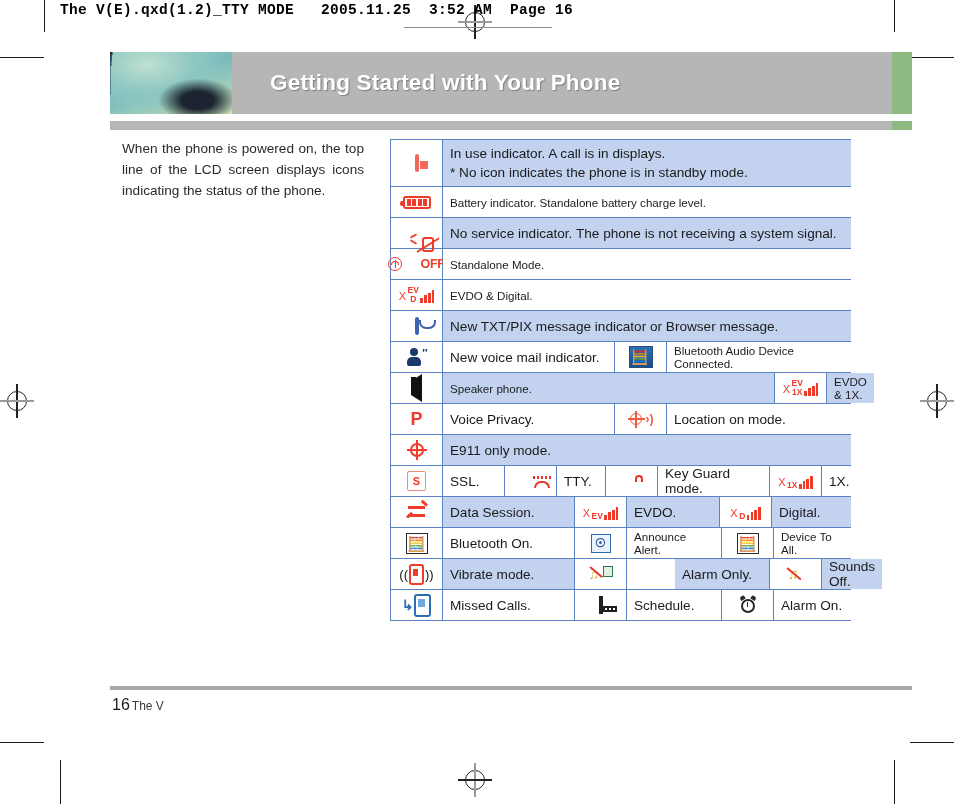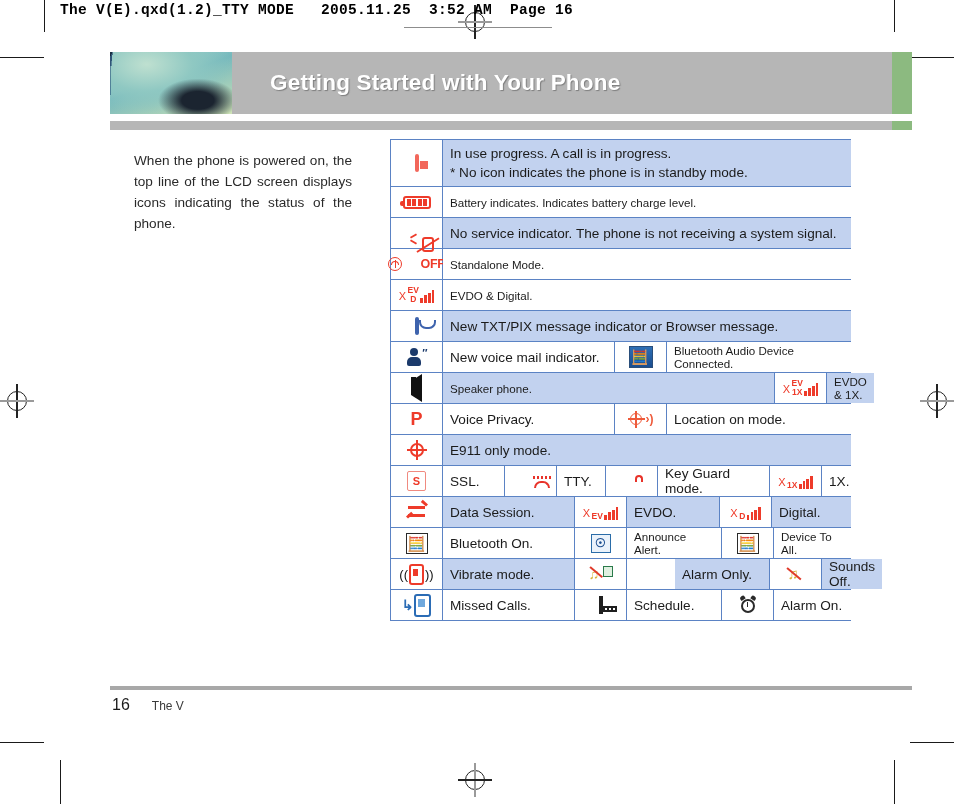--- a/index.html
+++ b/index.html
@@ -43,21 +43,21 @@
     position:absolute;left:160px;top:0;height:62px;display:flex;align-items:center;
     font-size:22.5px;font-weight:700;color:#ffffff;letter-spacing:.2px;
     text-shadow:1px 1px 1px rgba(80,80,80,.55);
   }
   .subbar{position:absolute;left:110px;top:121px;width:802px;height:9px;background:#b6b6b6;}
   .subbar-green{position:absolute;left:782px;top:0;width:20px;height:9px;background:#8cba80;}
 
   
   .left-col{position:absolute;left:122px;top:138px;width:242px;}
   .sec-title{font-size:14.5px;font-weight:700;color:#1b1b1b;margin:0 0 11px 0;letter-spacing:.1px;}
-  .sec-body{font-size:13.6px;color:#2a2a2a;line-height:21px;text-align:justify;margin:12px;}
+  .sec-body{font-size:13.6px;color:#2a2a2a;line-height:21px;text-align:justify;margin:0;}
 
   
   .tbl{position:absolute;left:390px;top:139px;width:461px;border-top:1px solid #5b83c4;border-left:1px solid #5b83c4;box-sizing:border-box;}
   .trow{display:flex;border-bottom:1px solid #5b83c4;box-sizing:border-box;}
   .cell{
     display:flex;align-items:center;box-sizing:border-box;
     border-right:1px solid #5b83c4;
     font-size:12.4px;color:#1b1b1b;padding:0 7px;min-height:30px;
   }
   .cell.icon{justify-content:center;padding:0;background:#ffffff;border-right:1px solid #5b83c4;}
@@ -150,21 +150,21 @@
   .vmail .q{position:absolute;right:0;top:1px;font-size:11px;font-weight:700;color:#1b3a6b;line-height:1;}
   .loc{display:flex;align-items:center;gap:1px;}
   .loc .cross{width:17px;height:17px;position:relative;}
   .loc .ring{position:absolute;left:2.5px;top:2.5px;width:12px;height:12px;border:1.8px solid #ee5a3a;border-radius:50%;box-sizing:border-box;}
   .loc .cx{position:absolute;left:7.6px;top:0;width:1.8px;height:17px;background:#ee5a3a;}
   .loc .cy{position:absolute;top:7.6px;left:0;height:1.8px;width:17px;background:#ee5a3a;}
   .loc .waves{font-size:12px;color:#ee5a3a;line-height:1;font-weight:700;}
 
   
   .foot-rule{position:absolute;left:110px;top:686px;width:802px;height:4px;background:#a8a8a8;}
-  .foot{position:absolute;left:112px;top:696px;display:flex;align-items:baseline;gap:22px;}
+  .foot{position:absolute;left:112px;top:696px;display:flex;align-items:baseline;gap:2px;}
   .foot .pg{font-size:16px;color:#1b1b1b;}
   .foot .bk{font-size:12px;color:#3a3a3a;}
 </style>
 </head>
 <body>
 
 <div class="page-edge-line" style="left:44px;top:0;width:1.4px;height:32px;"></div>
 <div class="page-edge-line" style="left:894px;top:0;width:1.4px;height:32px;"></div>
 <div class="page-edge-line" style="left:0;top:57px;width:44px;height:1.4px;"></div>
 <div class="page-edge-line" style="left:910px;top:57px;width:44px;height:1.4px;"></div>
@@ -210,36 +210,36 @@
 <div class="left-col">
   <p class="sec-body">When the phone is powered on, the top line of the LCD screen displays icons indicating the status of the phone.</p>
 </div>
 
 <div class="tbl" id="icon-table">
     <div class="trow row-blue">
       <div class="cell icon iconc">
         <span class="ic"><span class="phone-use"></span></span>
       </div>
       <div class="cell two-line txt-lg" style="flex: 1 1 auto; border-right: none;">
-        <span>In use progress. A call is in progress.</span>
+        <span>In use indicator. A call is in displays.</span>
         <span>* No icon indicates the phone is in standby mode.</span>
       </div>
     </div>
     <div class="trow row-white">
       <div class="cell icon iconc">
         <span class="ic">
           <span class="batt">
             <i></i>
             <i></i>
             <i></i>
             <i></i>
           </span>
         </span>
       </div>
-      <div class="cell txt-sm" style="flex: 1 1 auto; border-right: none;">Battery indicates. Indicates battery charge level.</div>
+      <div class="cell txt-sm" style="flex: 1 1 auto; border-right: none;">Battery indicator. Standalone battery charge level.</div>
     </div>
     <div class="trow row-blue">
       <div class="cell icon iconc">
         <span class="ic"><span class="noserv"><span class="ph"></span><span class="w1"></span><span class="w2"></span><span class="sl"></span></span></span>
       </div>
       <div class="cell txt-lg" style="flex: 1 1 auto; border-right: none;">No service indicator. The phone is not receiving a system signal.</div>
     </div>
     <div class="trow row-white">
       <div class="cell icon iconc">
         <span class="standalone">

